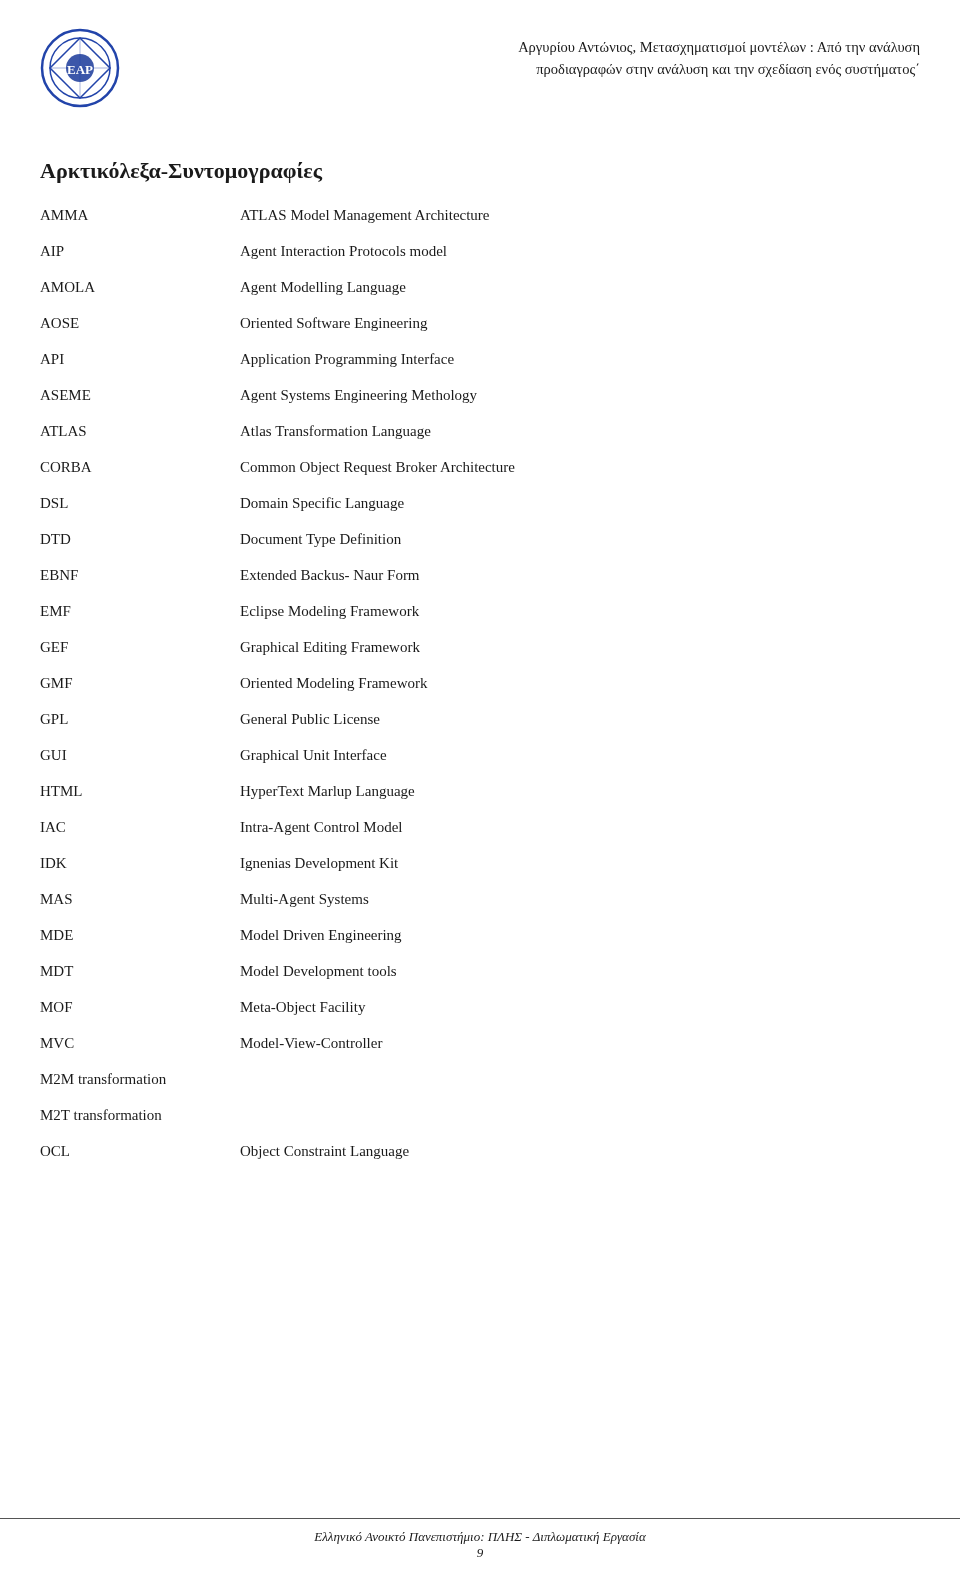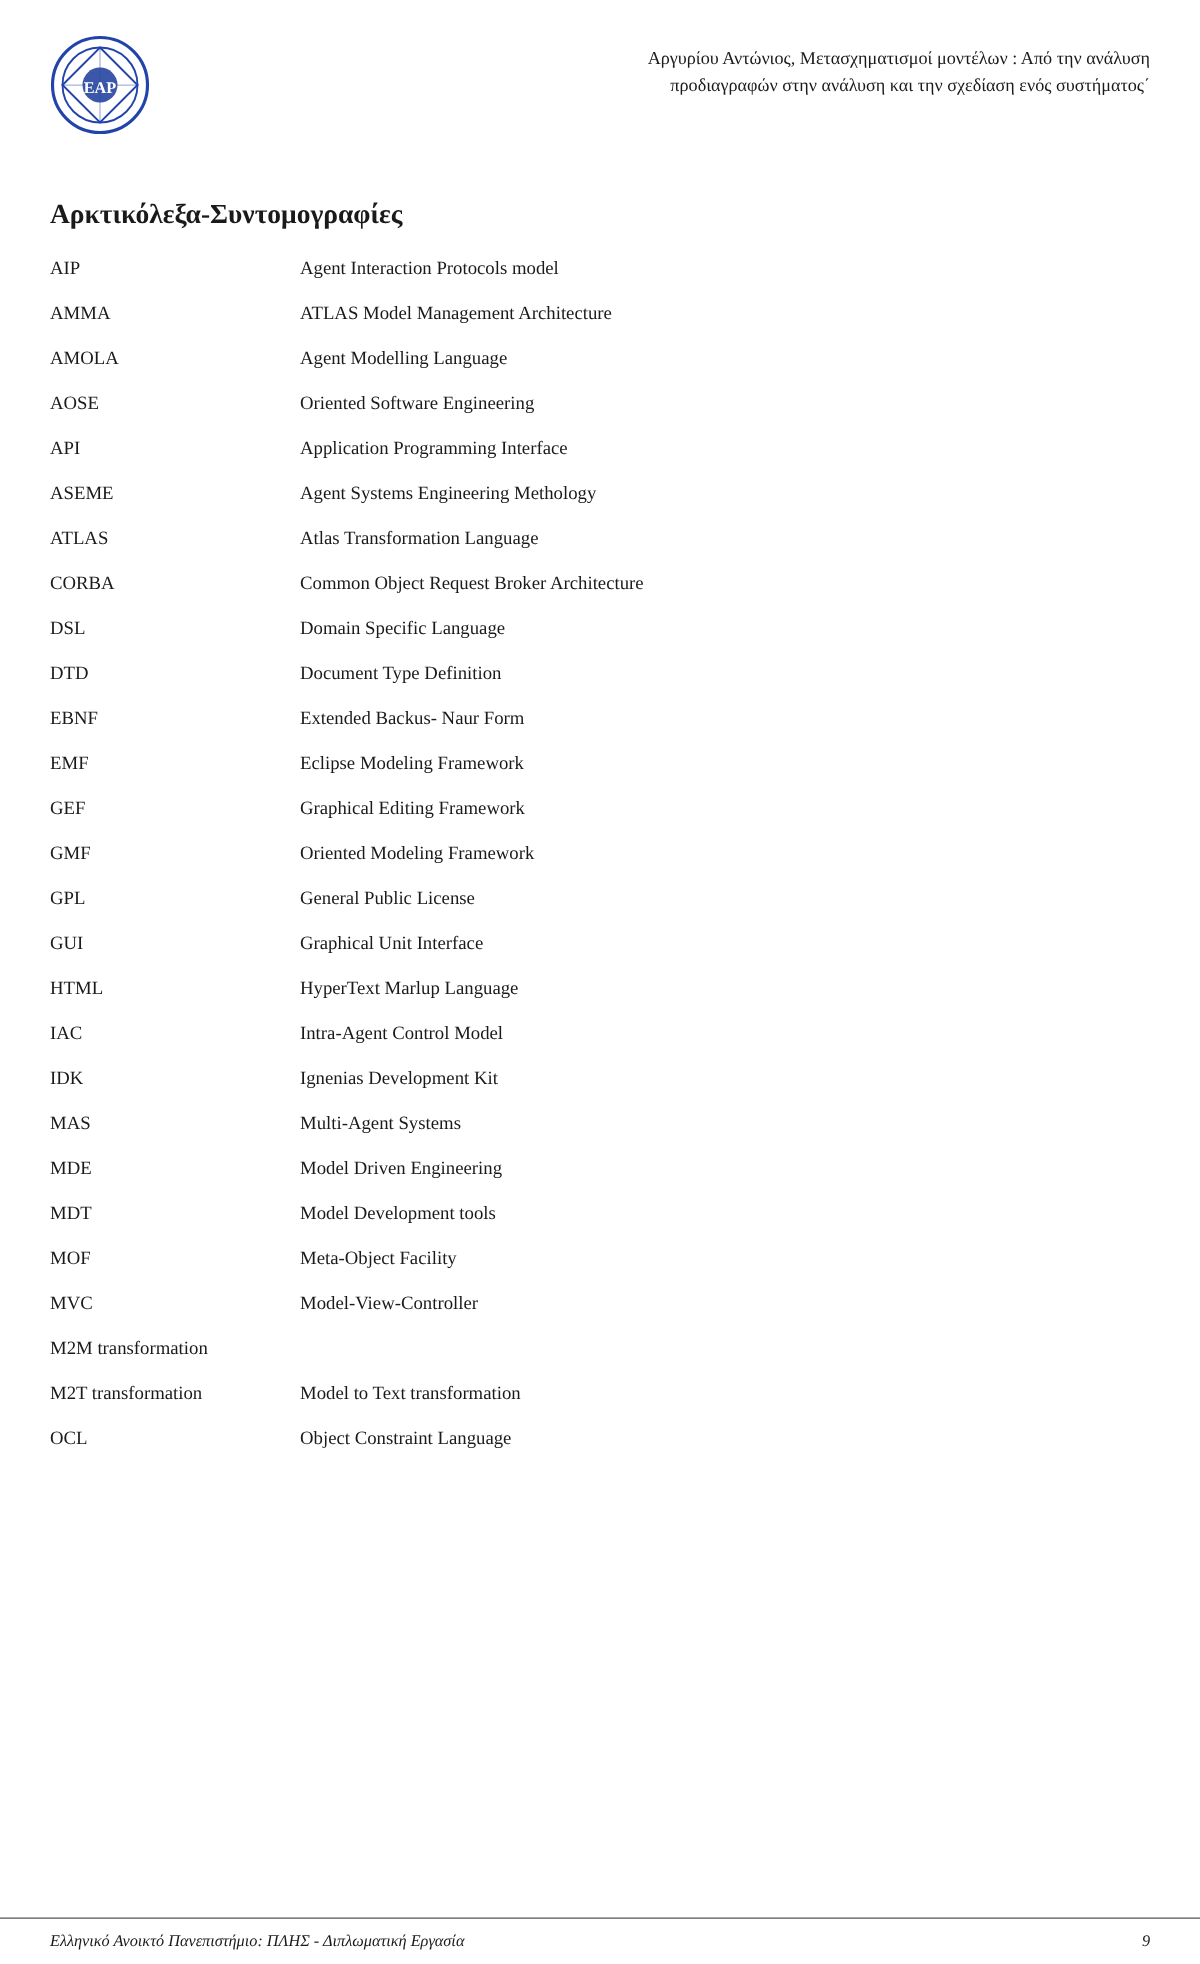--- a/index.html
+++ b/index.html
@@ -98,20 +98,21 @@
       left: 0;
       right: 0;
       border-top: 1px solid #555;
       padding: 10px 40px;
       display: flex;
       justify-content: space-between;
       align-items: center;
       font-size: 13px;
       color: #1a1a1a;
       font-style: italic;
+      flex-direction: column;
     }
 
     .footer-page-num {
       font-style: italic;
       font-size: 13px;
     }
   </style>
 </head>
 <body>
 
@@ -137,28 +138,28 @@
     <div class="header-text">
       <span>Αργυρίου Αντώνιος, Μετασχηματισμοί μοντέλων : Από την ανάλυση</span><br>
       <span>προδιαγραφών στην ανάλυση και την σχεδίαση ενός συστήματος΄</span>
     </div>
   </div>
 
   <div class="page-title">Αρκτικόλεξα-Συντομογραφίες</div>
 
   <div class="acronyms-section">
   <div class="acronym-row">
+        <div class="acronym-abbr">ΑΜΜΑ</div>
+        <div class="acronym-full">ATLAS Model Management Architecture</div>
+      </div>
+      <div class="acronym-row">
         <div class="acronym-abbr">AIP</div>
         <div class="acronym-full">Agent Interaction Protocols model</div>
       </div>
       <div class="acronym-row">
-        <div class="acronym-abbr">ΑΜΜΑ</div>
-        <div class="acronym-full">ATLAS Model Management Architecture</div>
-      </div>
-      <div class="acronym-row">
         <div class="acronym-abbr">AMOLA</div>
         <div class="acronym-full">Agent Modelling Language</div>
       </div>
       <div class="acronym-row">
         <div class="acronym-abbr">AOSE</div>
         <div class="acronym-full">Oriented Software Engineering</div>
       </div>
       <div class="acronym-row">
         <div class="acronym-abbr">API</div>
         <div class="acronym-full">Application Programming Interface</div>
@@ -237,21 +238,20 @@
       </div>
       <div class="acronym-row">
         <div class="acronym-abbr">MVC</div>
         <div class="acronym-full">Model-View-Controller</div>
       </div>
       <div class="acronym-row">
         <div class="acronym-abbr">M2M transformation</div>
       </div>
       <div class="acronym-row">
         <div class="acronym-abbr">M2T transformation</div>
-        <div class="acronym-full">Model to Text  transformation</div>
       </div>
       <div class="acronym-row">
         <div class="acronym-abbr">OCL</div>
         <div class="acronym-full">Object Constraint Language</div>
       </div>
     </div>
 
   <div class="footer">
     <span>Ελληνικό Ανοικτό Πανεπιστήμιο: ΠΛΗΣ - Διπλωματική Εργασία</span>
     <span class="footer-page-num">9</span>

